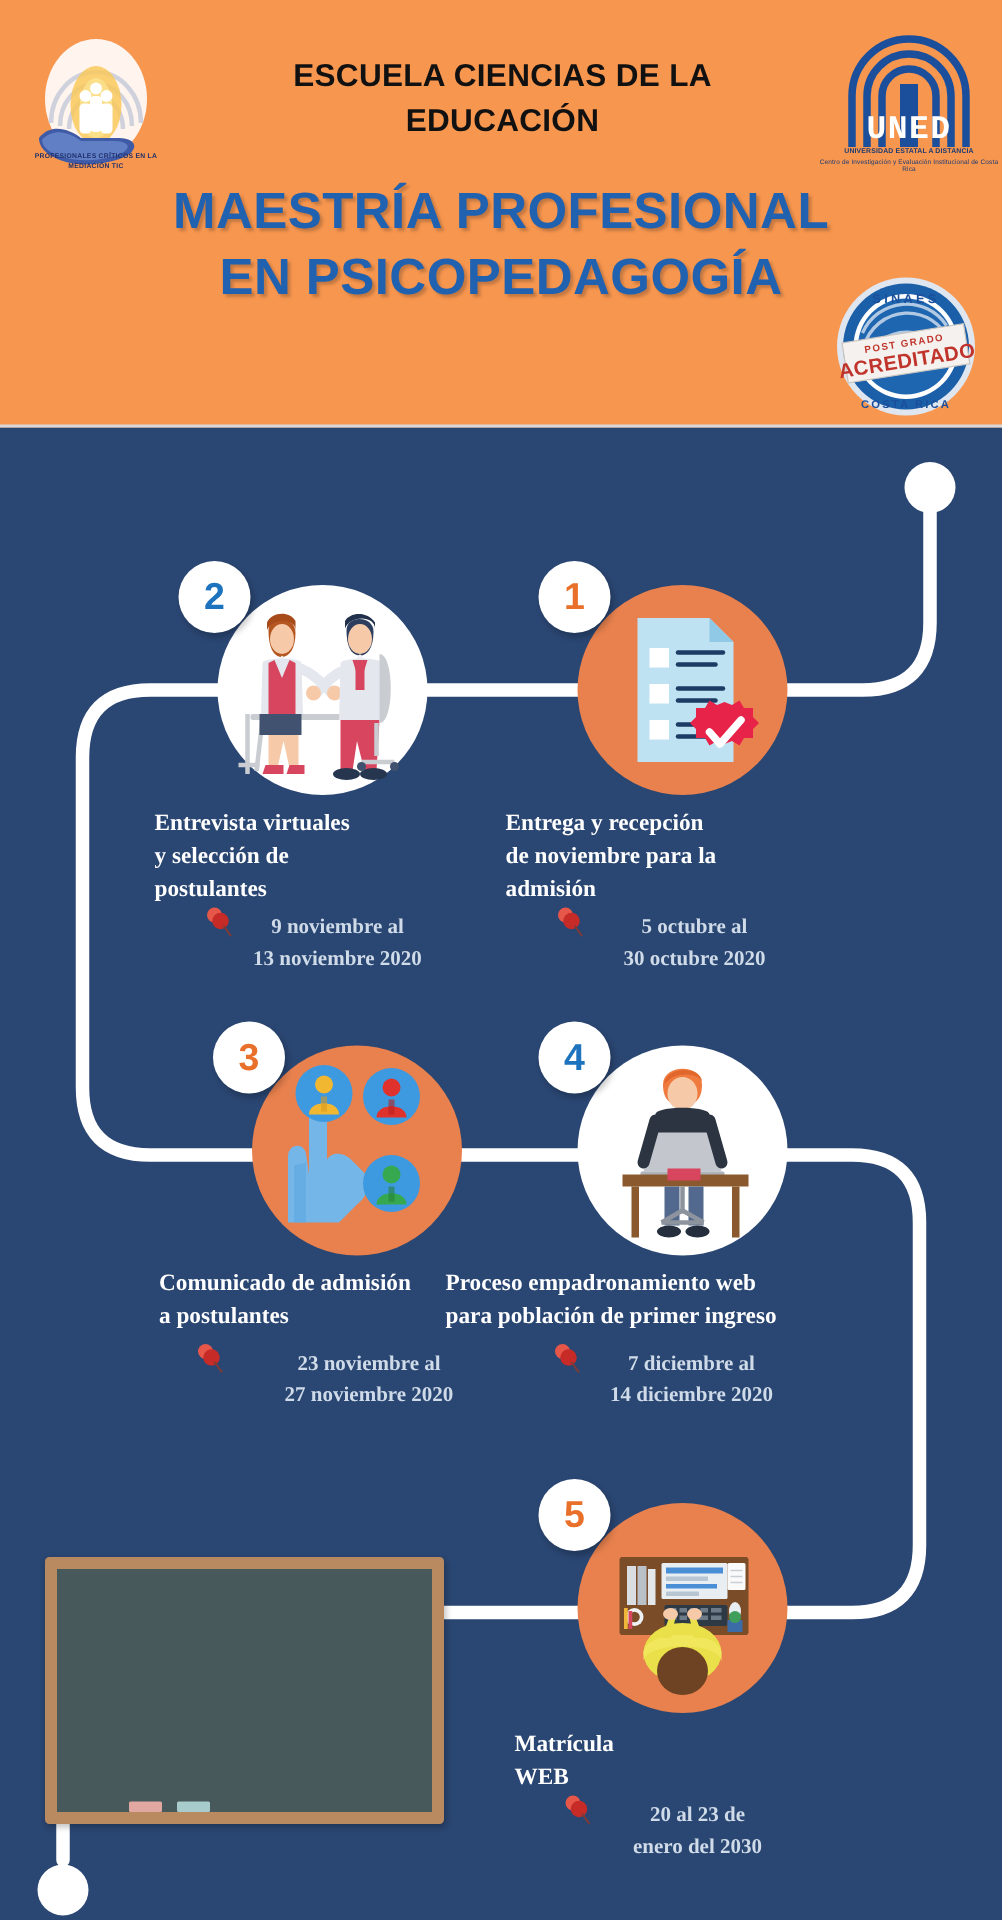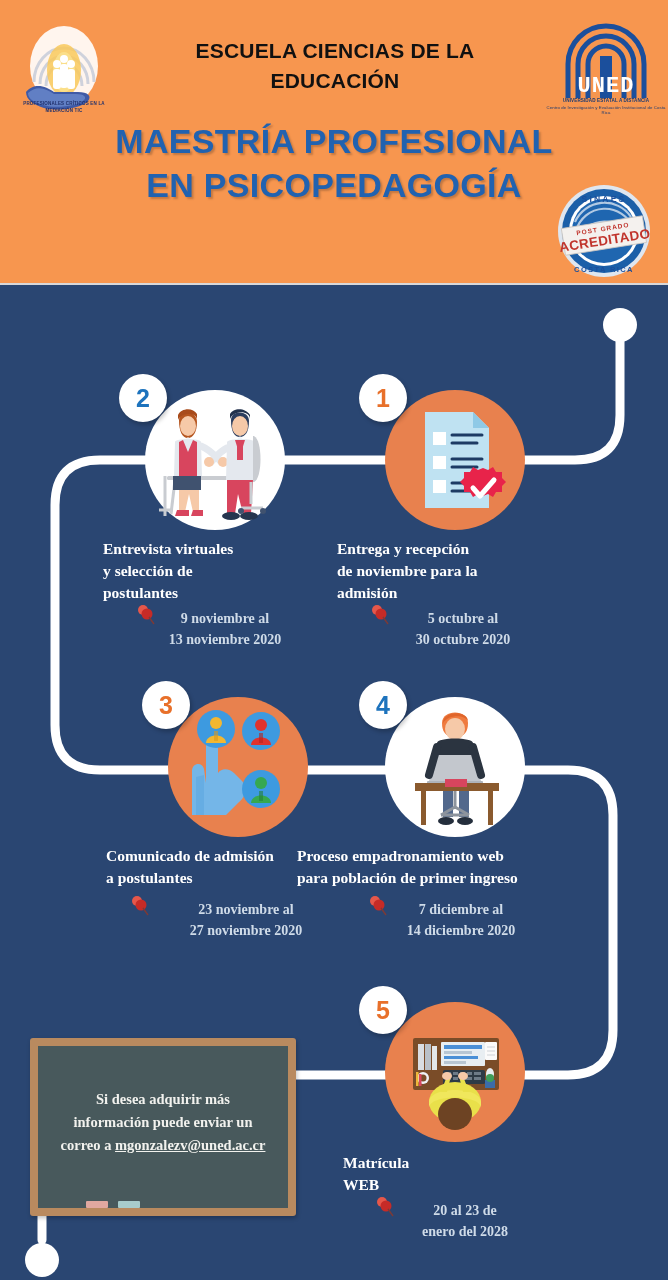--- a/index.html
+++ b/index.html
@@ -583,34 +583,29 @@
         <ellipse cx="78" cy="74" rx="5" ry="4" fill="#f6c9a8"></ellipse>
       </svg>
       <div class="step-badge badge-orange">5</div>
     </div>
     <div class="step-title" style="left:-42px; top:150px; width:224px;">
       <span>Matrícula</span><br>
       <span>WEB</span>
     </div>
     <div class="step-date" style="left:-32px; top:198px; width:224px;">
       <span>20 al 23 de</span><br>
-      <span>enero del 2028</span>
+      <span>enero del 2030</span>
     </div>
     <svg class="pin-icon" style="left:-10px; top:194px;" viewBox="0 0 20 22">
       <circle cx="7" cy="6" r="5" fill="#e6574a"></circle>
       <circle cx="11" cy="10" r="5.5" fill="#c62b27"></circle>
       <line x1="13" y1="13" x2="18" y2="20" stroke="#7d3a36" stroke-width="1.4"></line>
     </svg>
   </div>
 
   <div id="chalkboard">
     <div id="chalkboard-surface">
-      <div id="chalkboard-text">
-        <span>Si desea adquirir más</span><br>
-        <span>información  puede enviar un</span><br>
-        <span>correo a </span><span id="chalk-email">mgonzalezv@uned.ac.cr</span>
-      </div>
       <div class="chalk-stick" id="chalk-pink"></div>
       <div class="chalk-stick" id="chalk-blue"></div>
     </div>
   </div>
 
 </div>
 
 </body></html>

